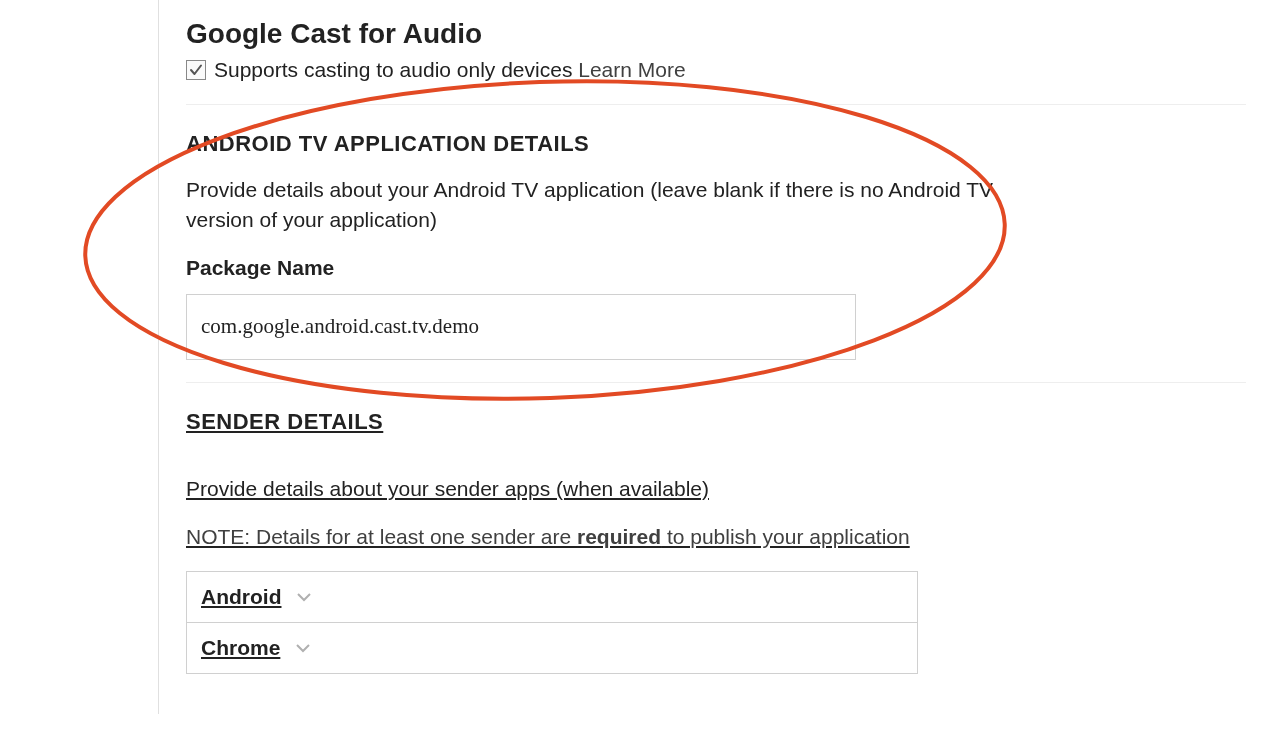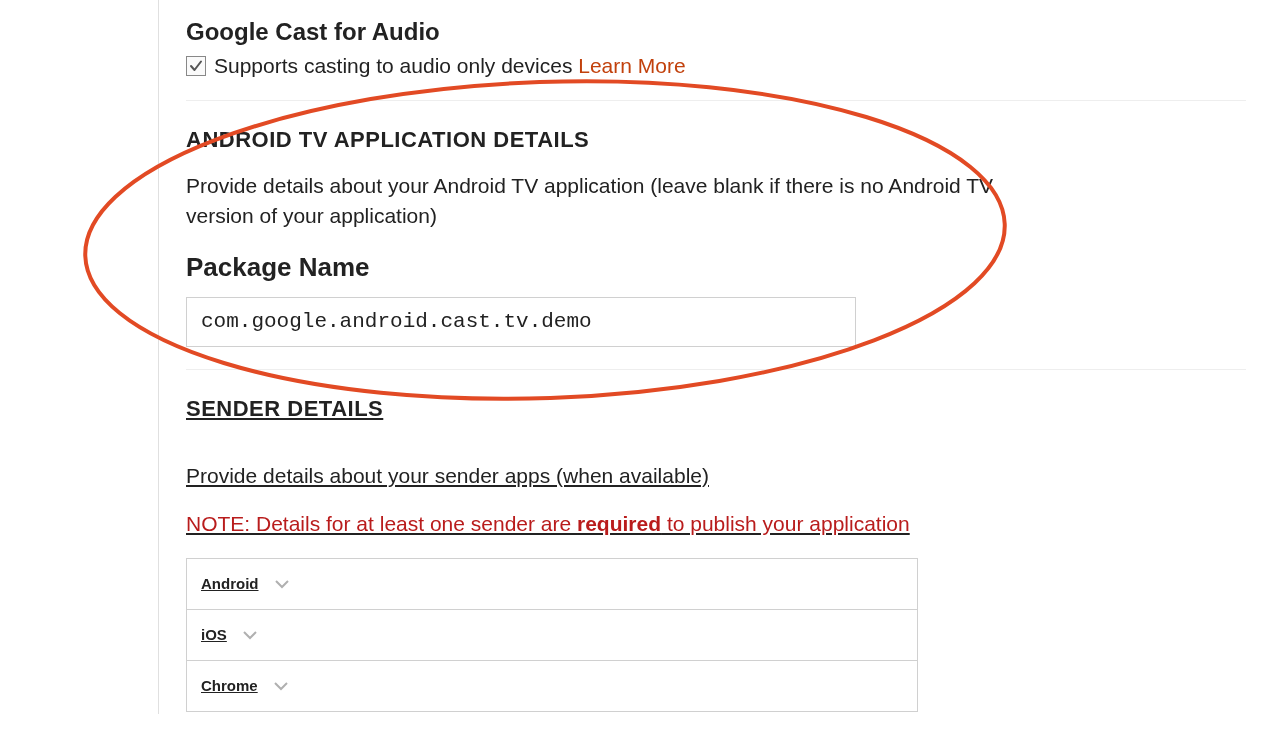--- a/index.html
+++ b/index.html
@@ -32,95 +32,95 @@
     width: 1060px;
   }
   .section {
     padding-bottom: 22px;
     border-bottom: 1px solid #eeeeee;
     margin-bottom: 26px;
   }
   .section:last-child { border-bottom: none; text-decoration: underline; }
   .section-title {
     font-weight: 700;
-    font-size: 24px;
+    font-size: 28px;
     color: #222;
     margin-bottom: 8px;
   }
   .section-caps {
     font-weight: 700;
     font-size: 22px;
     letter-spacing: 0.5px;
     color: #222;
     margin-bottom: 18px;
   }
   .description {
     font-size: 21px;
     line-height: 1.45;
     color: #222;
     margin-bottom: 20px;
     max-width: 880px;
   }
   .note {
     font-size: 21px;
     line-height: 1.45;
-    color: #b91c1c;
+    color: #404040;
     margin-bottom: 18px;
   }
   .checkbox-row {
     display: flex;
     align-items: center;
     gap: 8px;
     font-size: 21px;
   }
   .checkbox {
     width: 18px;
     height: 18px;
     border: 1px solid #888;
     background: #fafafa;
     display: inline-flex;
     align-items: center;
     justify-content: center;
     position: relative;
   }
   .checkbox svg { width: 14px; height: 14px; }
   .link {
-    color: #c2410c;
+    color: #404040;
     text-decoration: none;
     cursor: pointer;
   }
   .field-label {
     font-weight: 700;
-    font-size: 26px;
+    font-size: 21px;
     margin-bottom: 14px;
   }
   .text-input {
     width: 640px;
     height: 48px;
     border: 1px solid #d0d0d0;
     font-size: 21px;
-    padding: 0 14px;
-    font-family: Liberation Mono, monospace;
+    padding: 8px 14px;
+    font-family: Liberation Serif, serif;
     color: #222;
     outline: none;
   }
   .platform-list {
     width: 730px;
     border: 1px solid #d0d0d0;
     border-bottom: none;
     margin-top: 10px;
   }
   .platform-row {
     display: flex;
     align-items: center;
     gap: 14px;
     height: 50px;
     padding: 0 14px;
     border-bottom: 1px solid #d0d0d0;
-    font-size: 15px;
+    font-size: 21px;
     font-weight: 700;
     cursor: pointer;
     user-select: none;
   }
   .chevron {
     width: 18px;
     height: 12px;
     display: inline-flex;
     align-items: center;
     justify-content: center;
@@ -168,28 +168,20 @@
     <div class="section">
       <div class="section-caps">SENDER DETAILS</div>
       <div class="description" style="margin-bottom:18px;margin-top:39px;">Provide details about your sender apps (when available)</div>
       <div class="note">
         <span>NOTE: Details for at least one sender are </span><strong>required</strong><span> to publish your application</span>
       </div>
 
       <div class="platform-list">
         <div class="platform-row">
           <span>Android</span>
-          <span class="chevron">
-            <svg viewBox="0 0 18 12">
-                <polyline points="3,3 9,9 15,3" fill="none" stroke="#b0b0b0" stroke-width="2"></polyline>
-              </svg>
-          </span>
-        </div>
-        <div class="platform-row">
-          <span>iOS</span>
           <span class="chevron">
             <svg viewBox="0 0 18 12">
                 <polyline points="3,3 9,9 15,3" fill="none" stroke="#b0b0b0" stroke-width="2"></polyline>
               </svg>
           </span>
         </div>
         <div class="platform-row">
           <span>Chrome</span>
           <span class="chevron">
             <svg viewBox="0 0 18 12">

